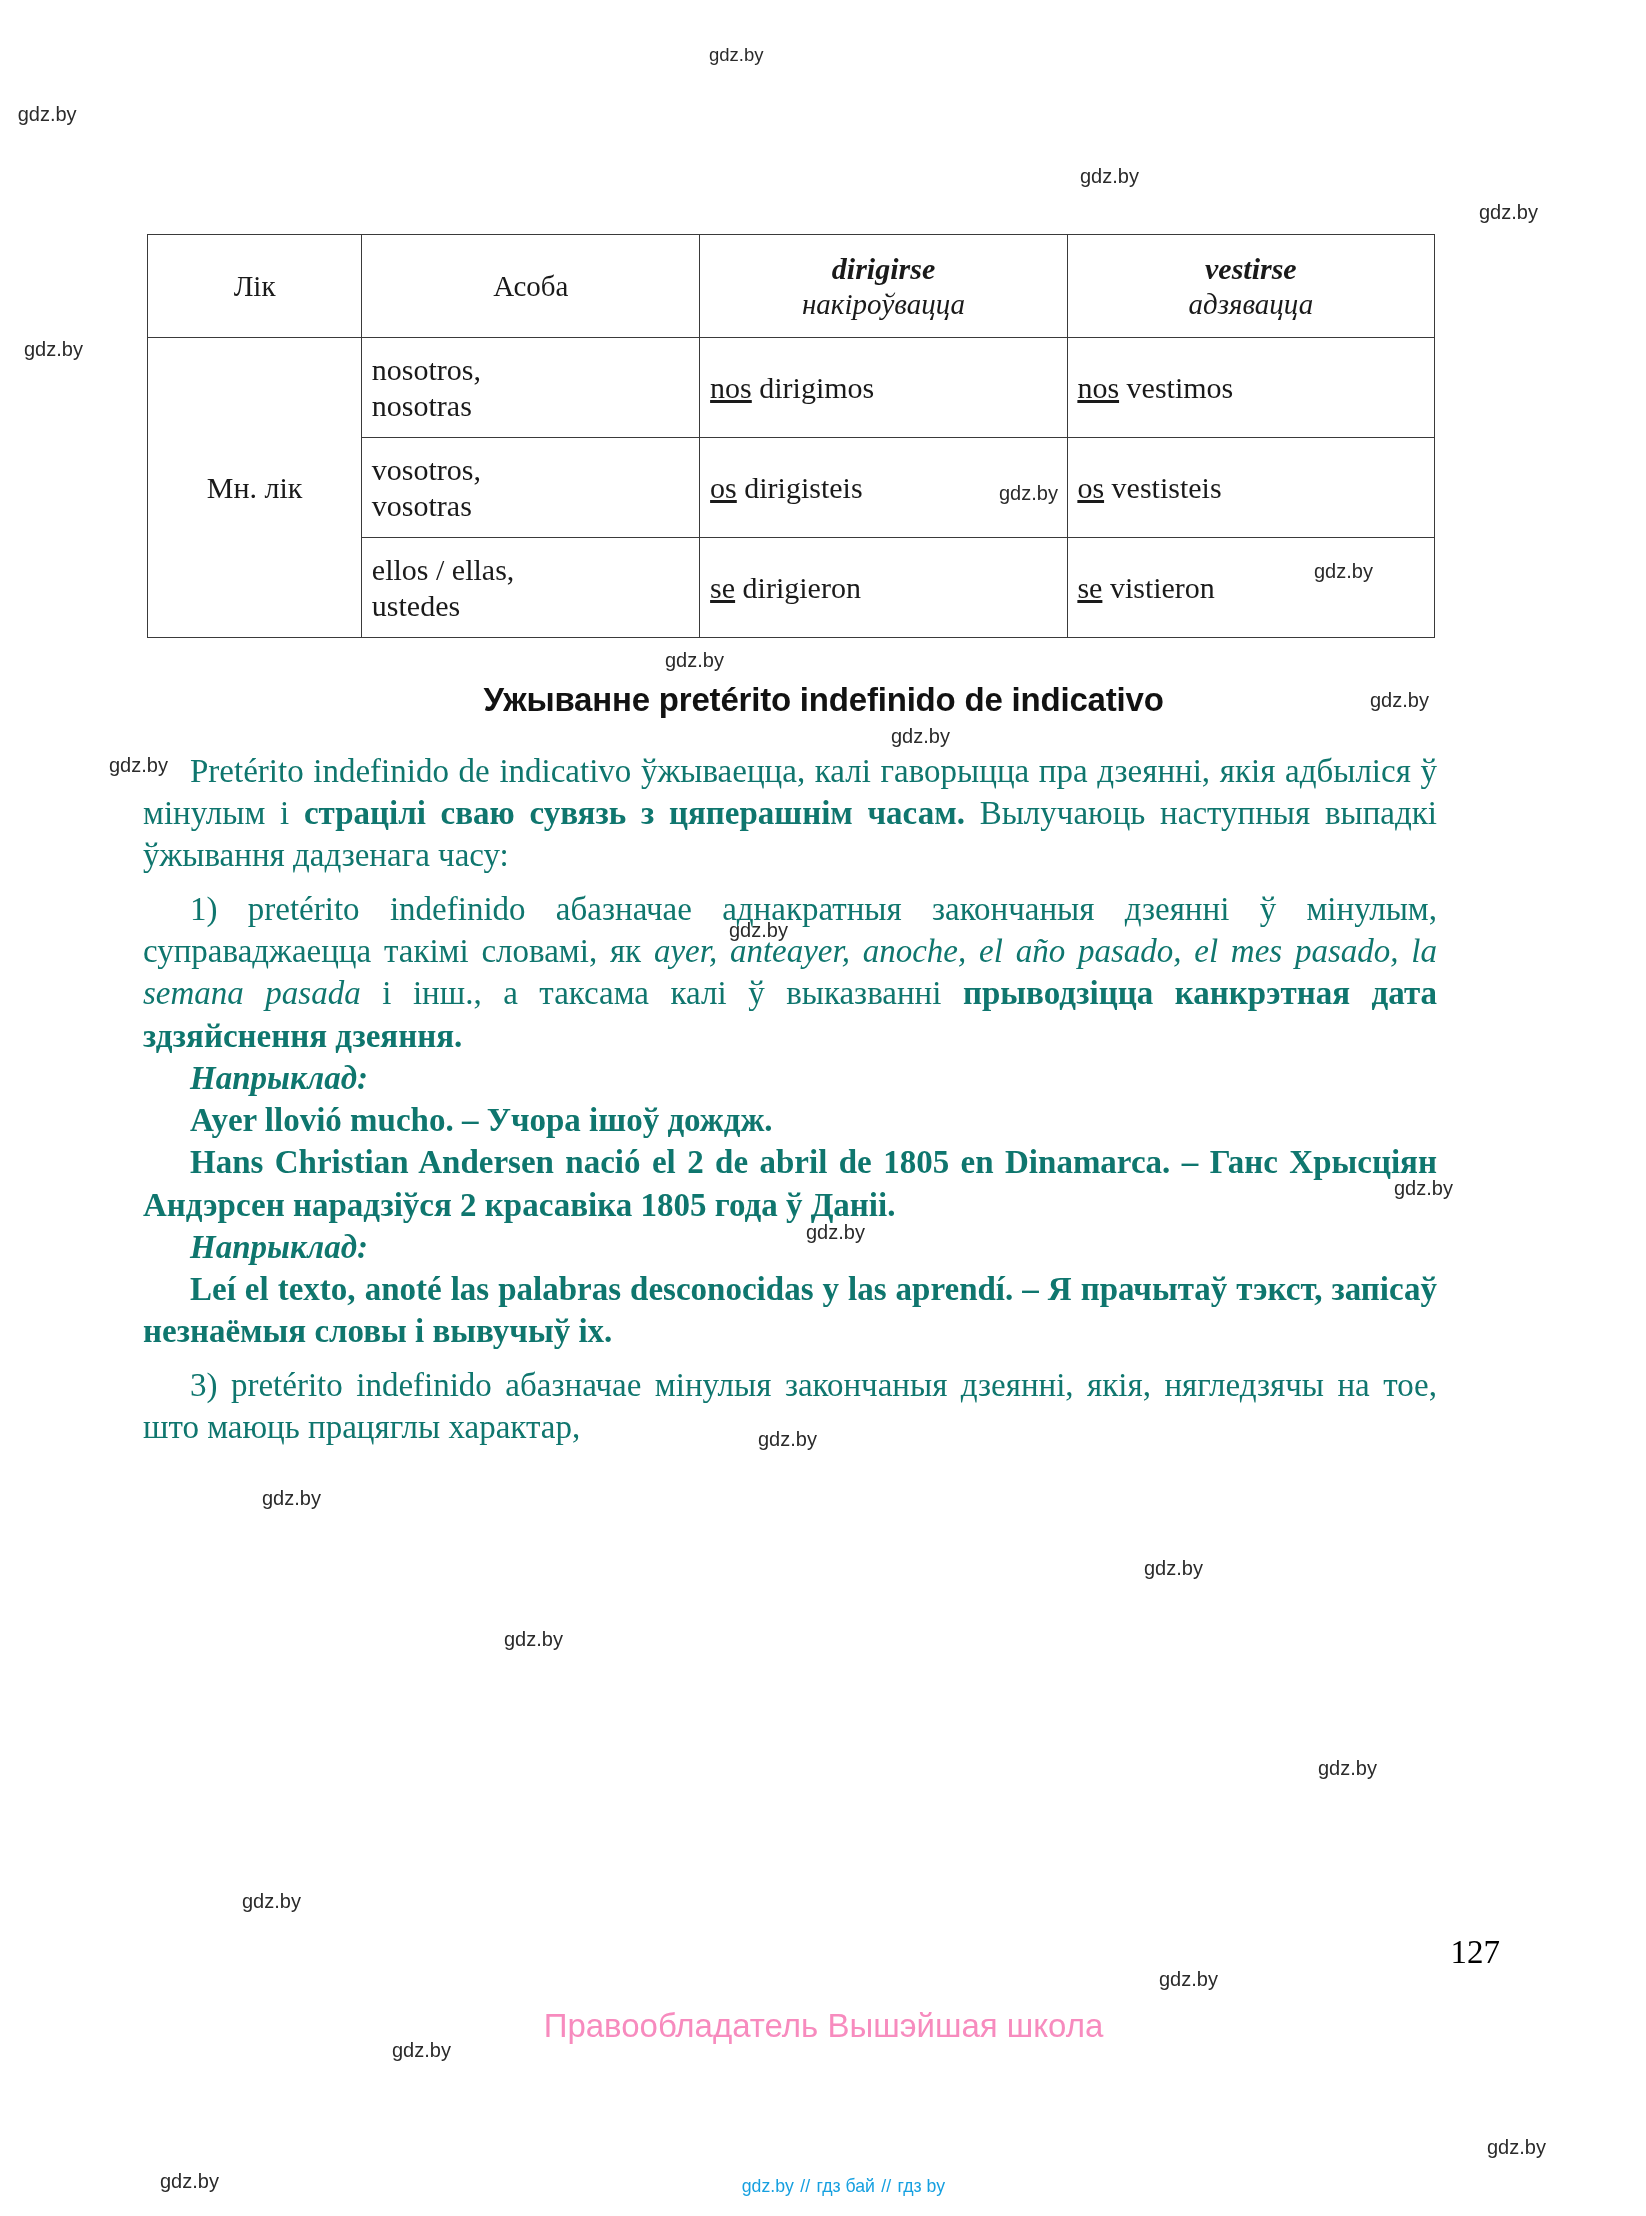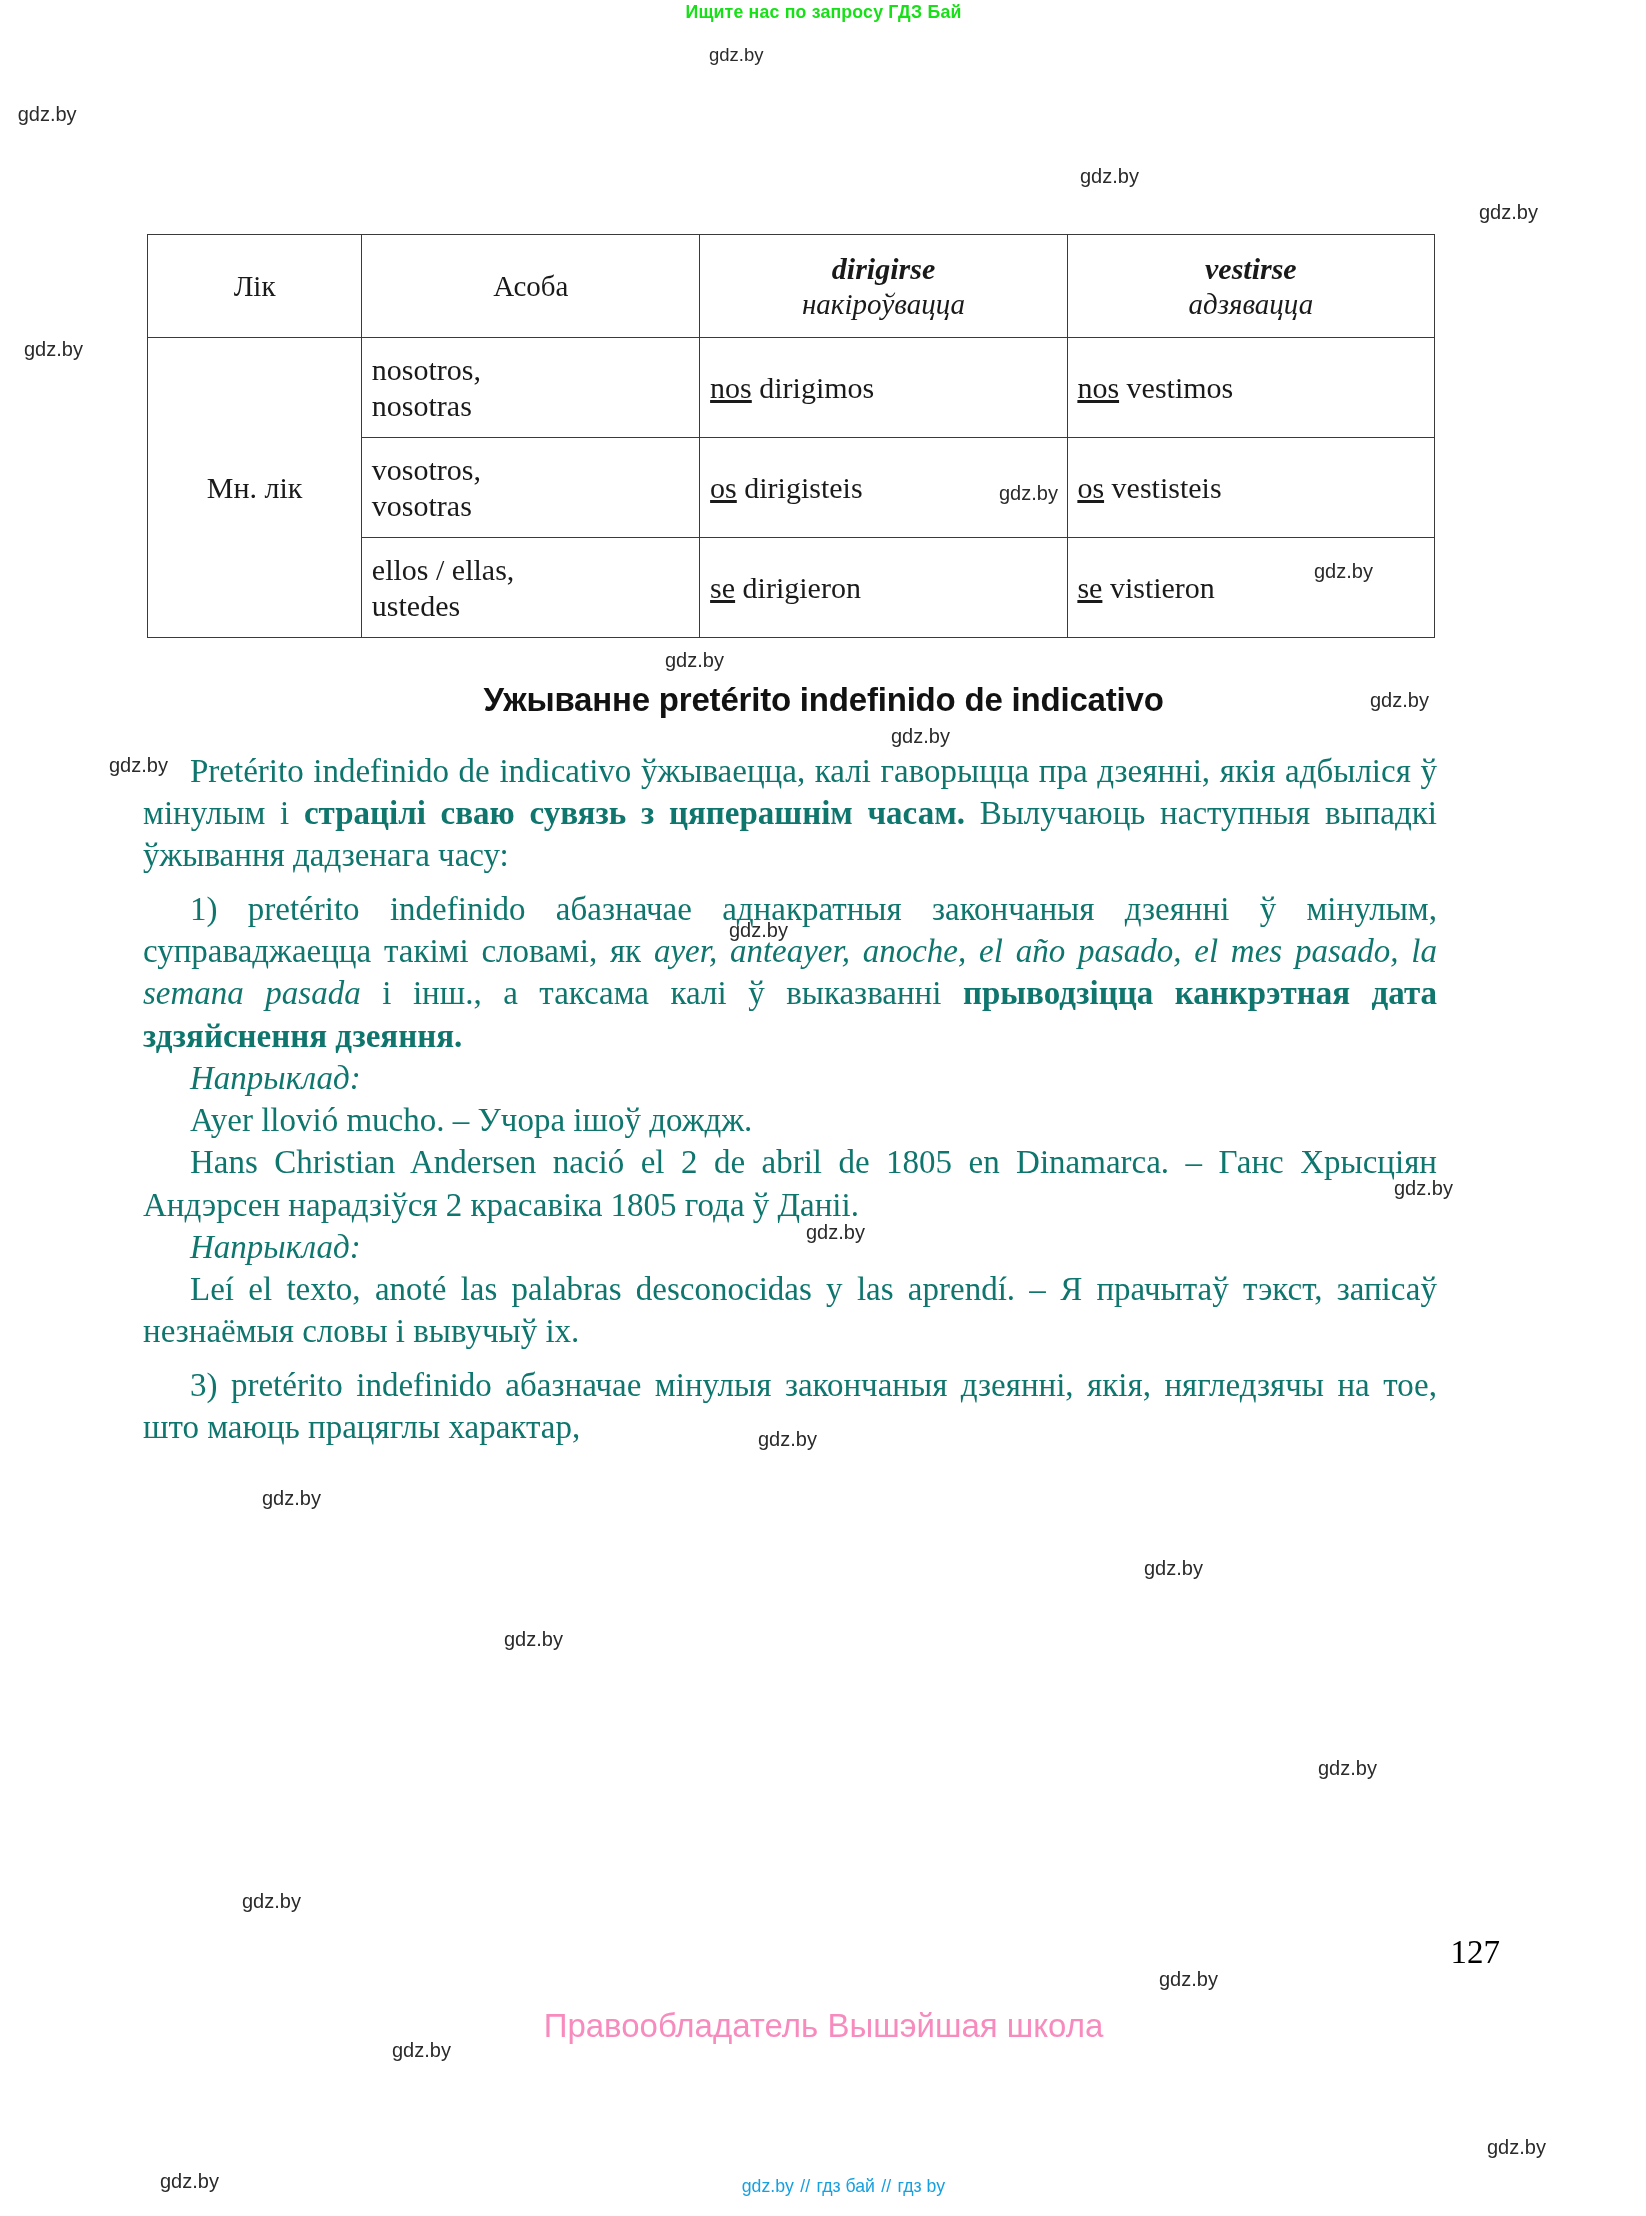--- a/index.html
+++ b/index.html
@@ -130,21 +130,21 @@
   }
   .body-text p {
     margin: 0 0 0 0;
     text-indent: 47px;
     text-align: justify;
     text-justify: inter-word;
   }
   .body-text p.spaced { margin-top: 11.3px; }
   .body-text b { font-weight: bold; }
   .body-text i { font-style: italic; }
-  .ex-line { text-indent: 47px; margin-top: 1.6px; }
+  .ex-line { text-indent: 47px; margin-top: 1.6px; font-weight: bold; }
 
   
   .page-number {
     position: absolute;
     right: 147px;
     top: 1934px;
     font-size: 33px;
     color: #000000;
   }
 
@@ -173,21 +173,20 @@
     padding-left: 40px;
   }
   .footer-links span { margin: 0 3.2px; }
   .footer-links .sep { color: #16a0e0; }
 </style>
 </head>
 <body>
 
 <div class="page">
 
-  <div class="top-banner">Ищите нас по запросу ГДЗ Бай</div>
 
   <div id="watermark-layer">
       <div class="wm" style="left: 709px; top: 44px; font-size: 18.5px;">gdz.by</div>
       <div class="wm" style="left: 17.7px; top: 103px; font-size: 20px;">gdz.by</div>
       <div class="wm" style="left: 1080px; top: 165px; font-size: 20px;">gdz.by</div>
       <div class="wm" style="left: 1479px; top: 201px; font-size: 20px;">gdz.by</div>
       <div class="wm" style="left: 24px; top: 338px; font-size: 20px;">gdz.by</div>
       <div class="wm" style="left: 999px; top: 482px; font-size: 20px;">gdz.by</div>
       <div class="wm" style="left: 1314px; top: 560px; font-size: 20px;">gdz.by</div>
       <div class="wm" style="left: 665px; top: 649px; font-size: 20px;">gdz.by</div>

